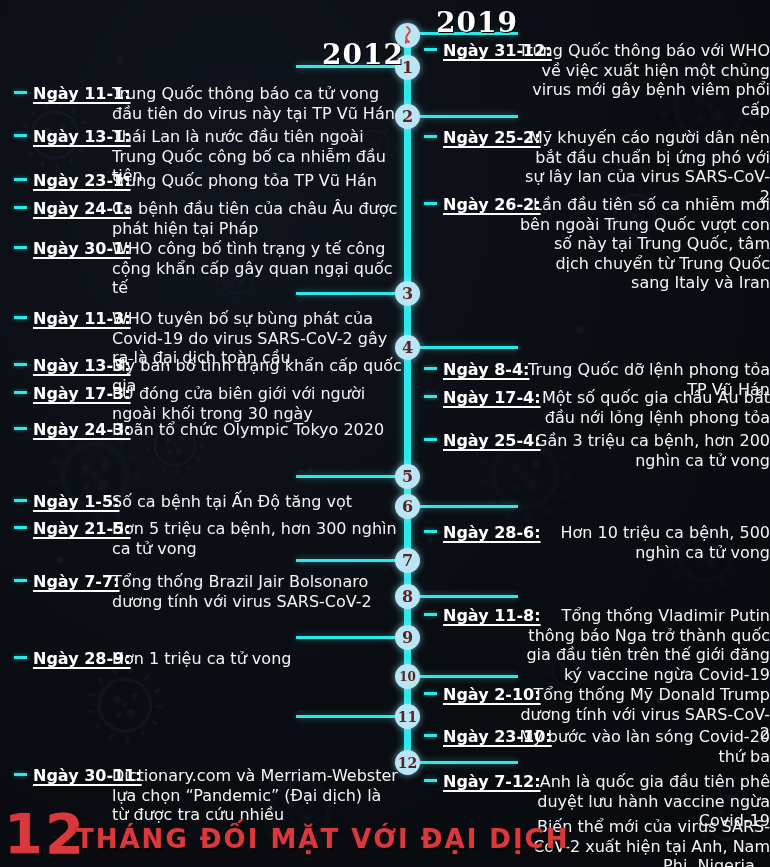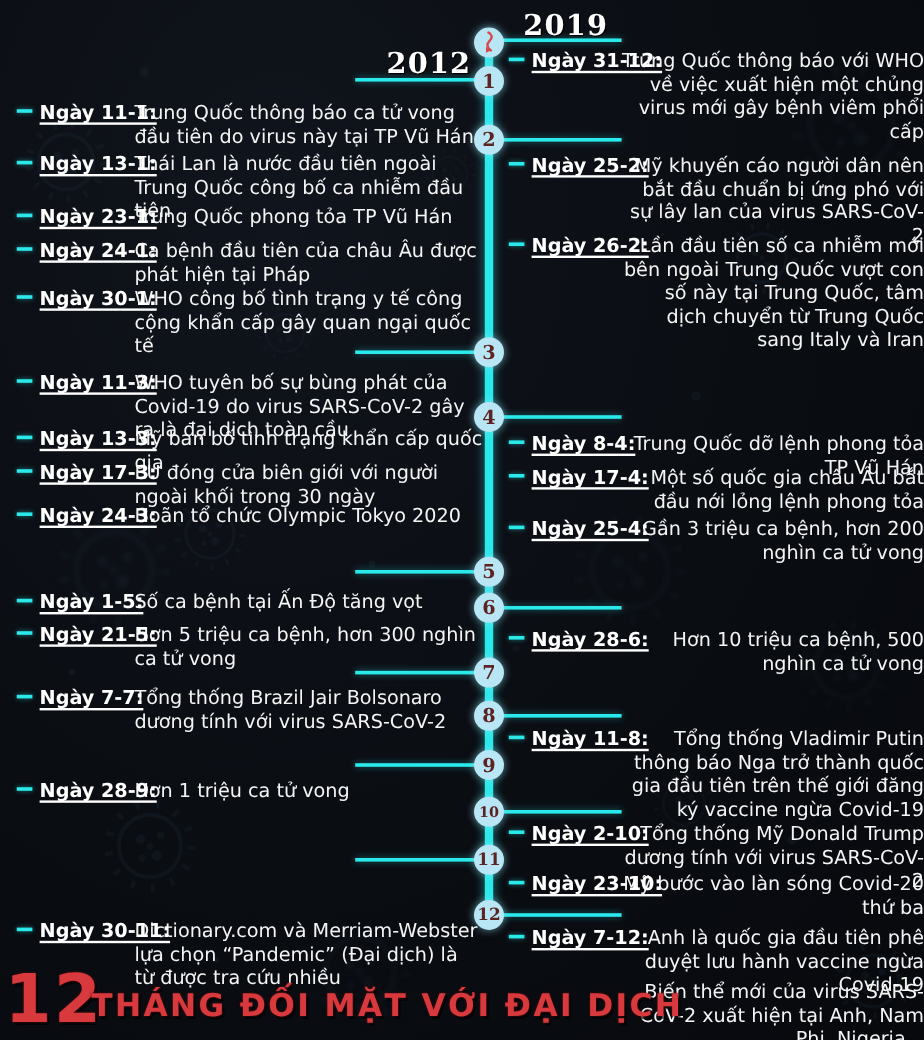--- a/index.html
+++ b/index.html
@@ -12,21 +12,21 @@
   
   .spine{position:absolute;left:404px;top:26px;width:7px;height:740px;background:#2ae9ea;
          box-shadow:0 0 9px rgba(42,233,234,.55);border-radius:3px;}
   .branch{position:absolute;height:3px;background:#2ae9ea;box-shadow:0 0 6px rgba(42,233,234,.45);}
   .branch.bl{left:296px;width:110px;}
   .branch.br{left:411px;width:107px;}
   .node{position:absolute;left:395px;width:25px;height:25px;border-radius:50%;
         background:#b9e6f4;box-shadow:0 0 7px rgba(150,225,245,.65);
         display:flex;align-items:center;justify-content:center;
         font-family:"DejaVu Serif", serif;font-weight:bold;font-size:16px;color:#5c2323;line-height:1;}
-  .year{position:absolute;font-family:"DejaVu Serif", serif;font-weight:bold;font-size:24px;
+  .year{position:absolute;font-family:"DejaVu Serif", serif;font-weight:bold;font-size:28px;
         color:#fff;letter-spacing:1px;text-shadow:1px 1px 0 #000;}
   
   .ev{position:absolute;font-size:16px;line-height:1.22;}
   .ev.L{left:14px;width:392px;}
   .ev.R{left:424px;width:344px;}
   .tick{position:absolute;left:0;top:7px;width:13px;height:3px;background:#2ae9ea;
         box-shadow:0 0 4px rgba(42,233,234,.5);}
   .date{position:absolute;left:19px;top:0;white-space:nowrap;font-weight:bold;color:#ffffff;
         text-decoration:underline;text-underline-offset:3px;text-decoration-thickness:1.5px;}
   .ev.L .txt{margin-left:98px;width:290px;}

